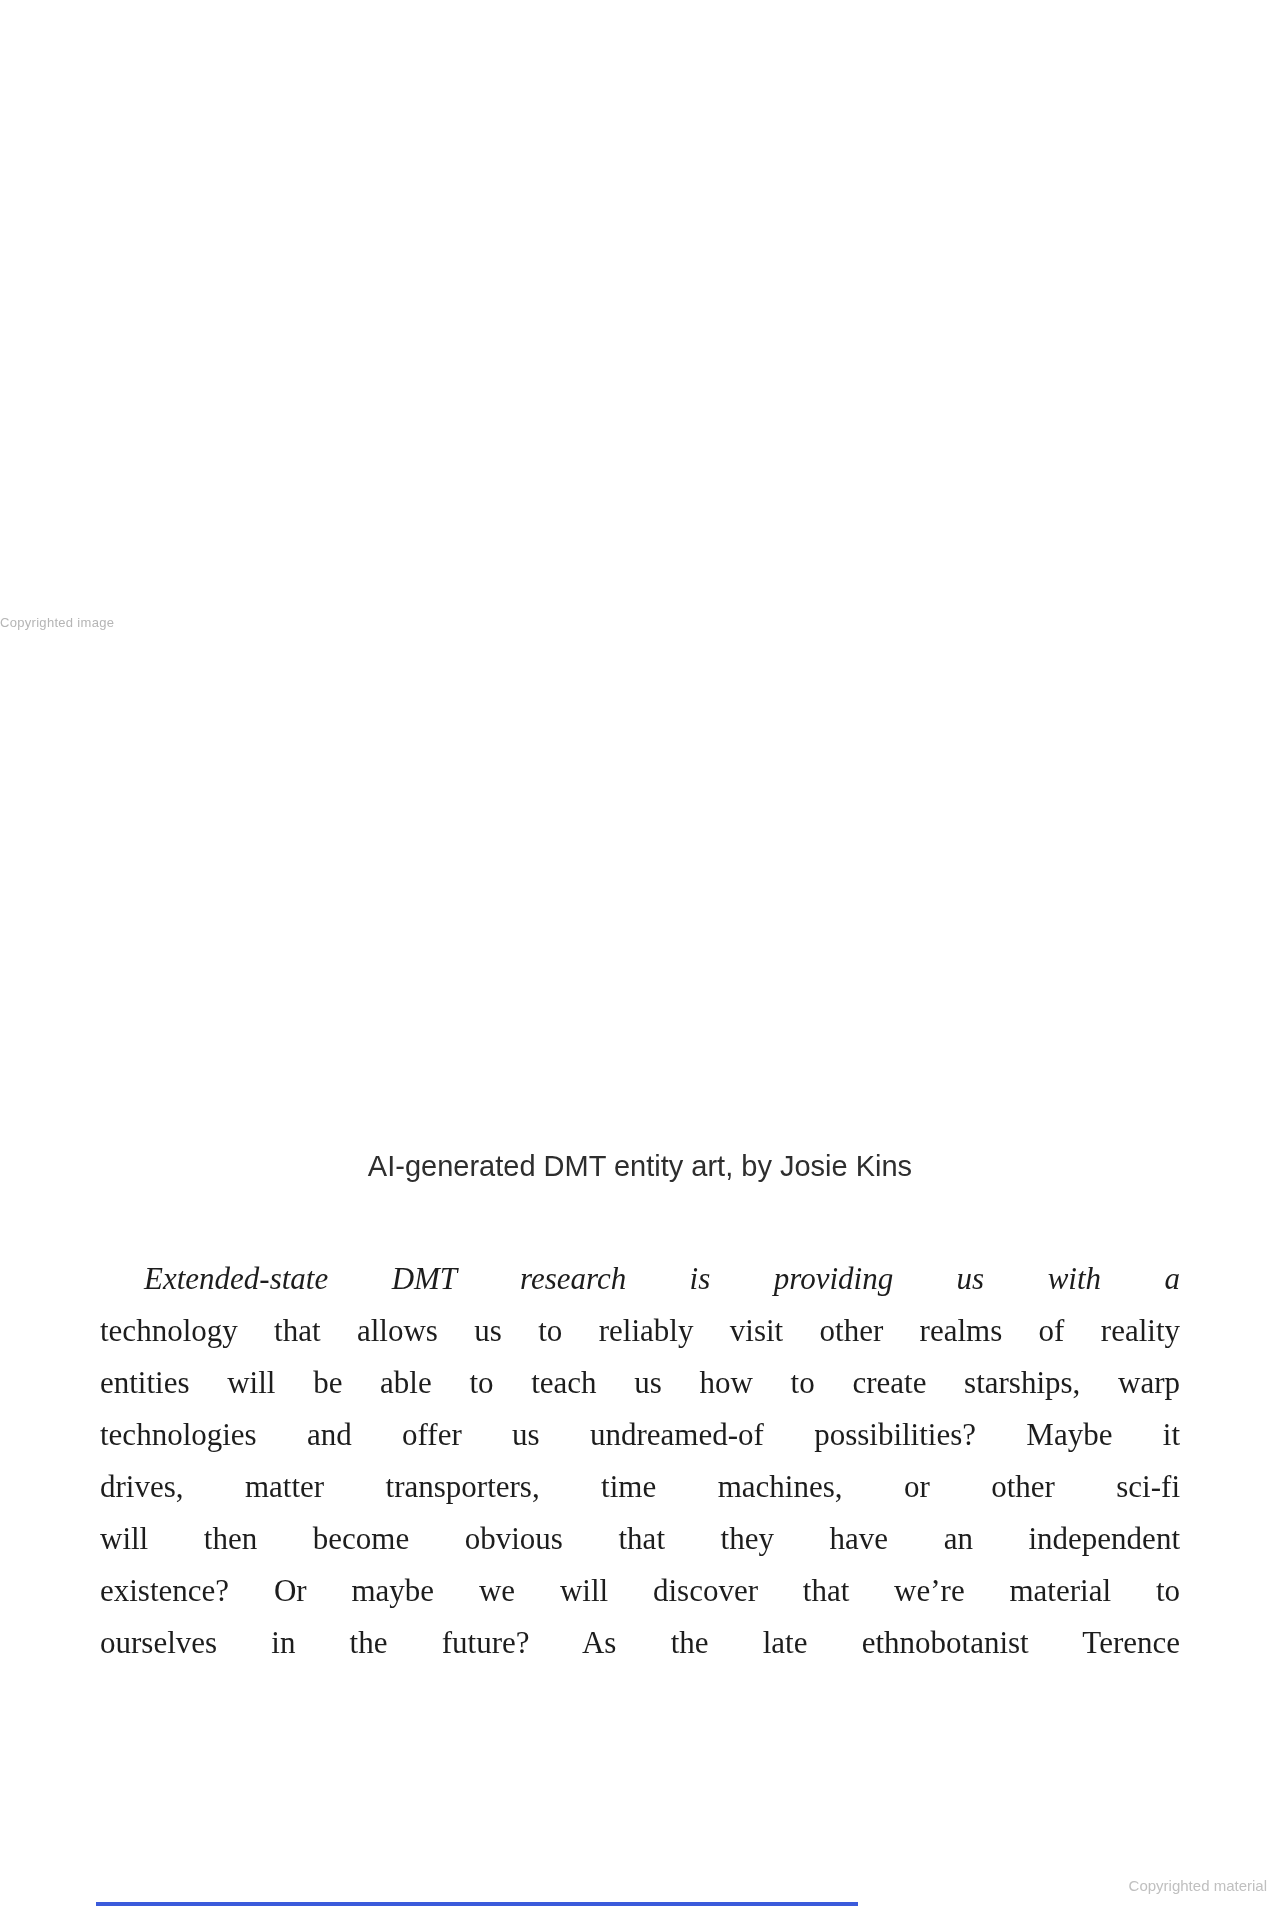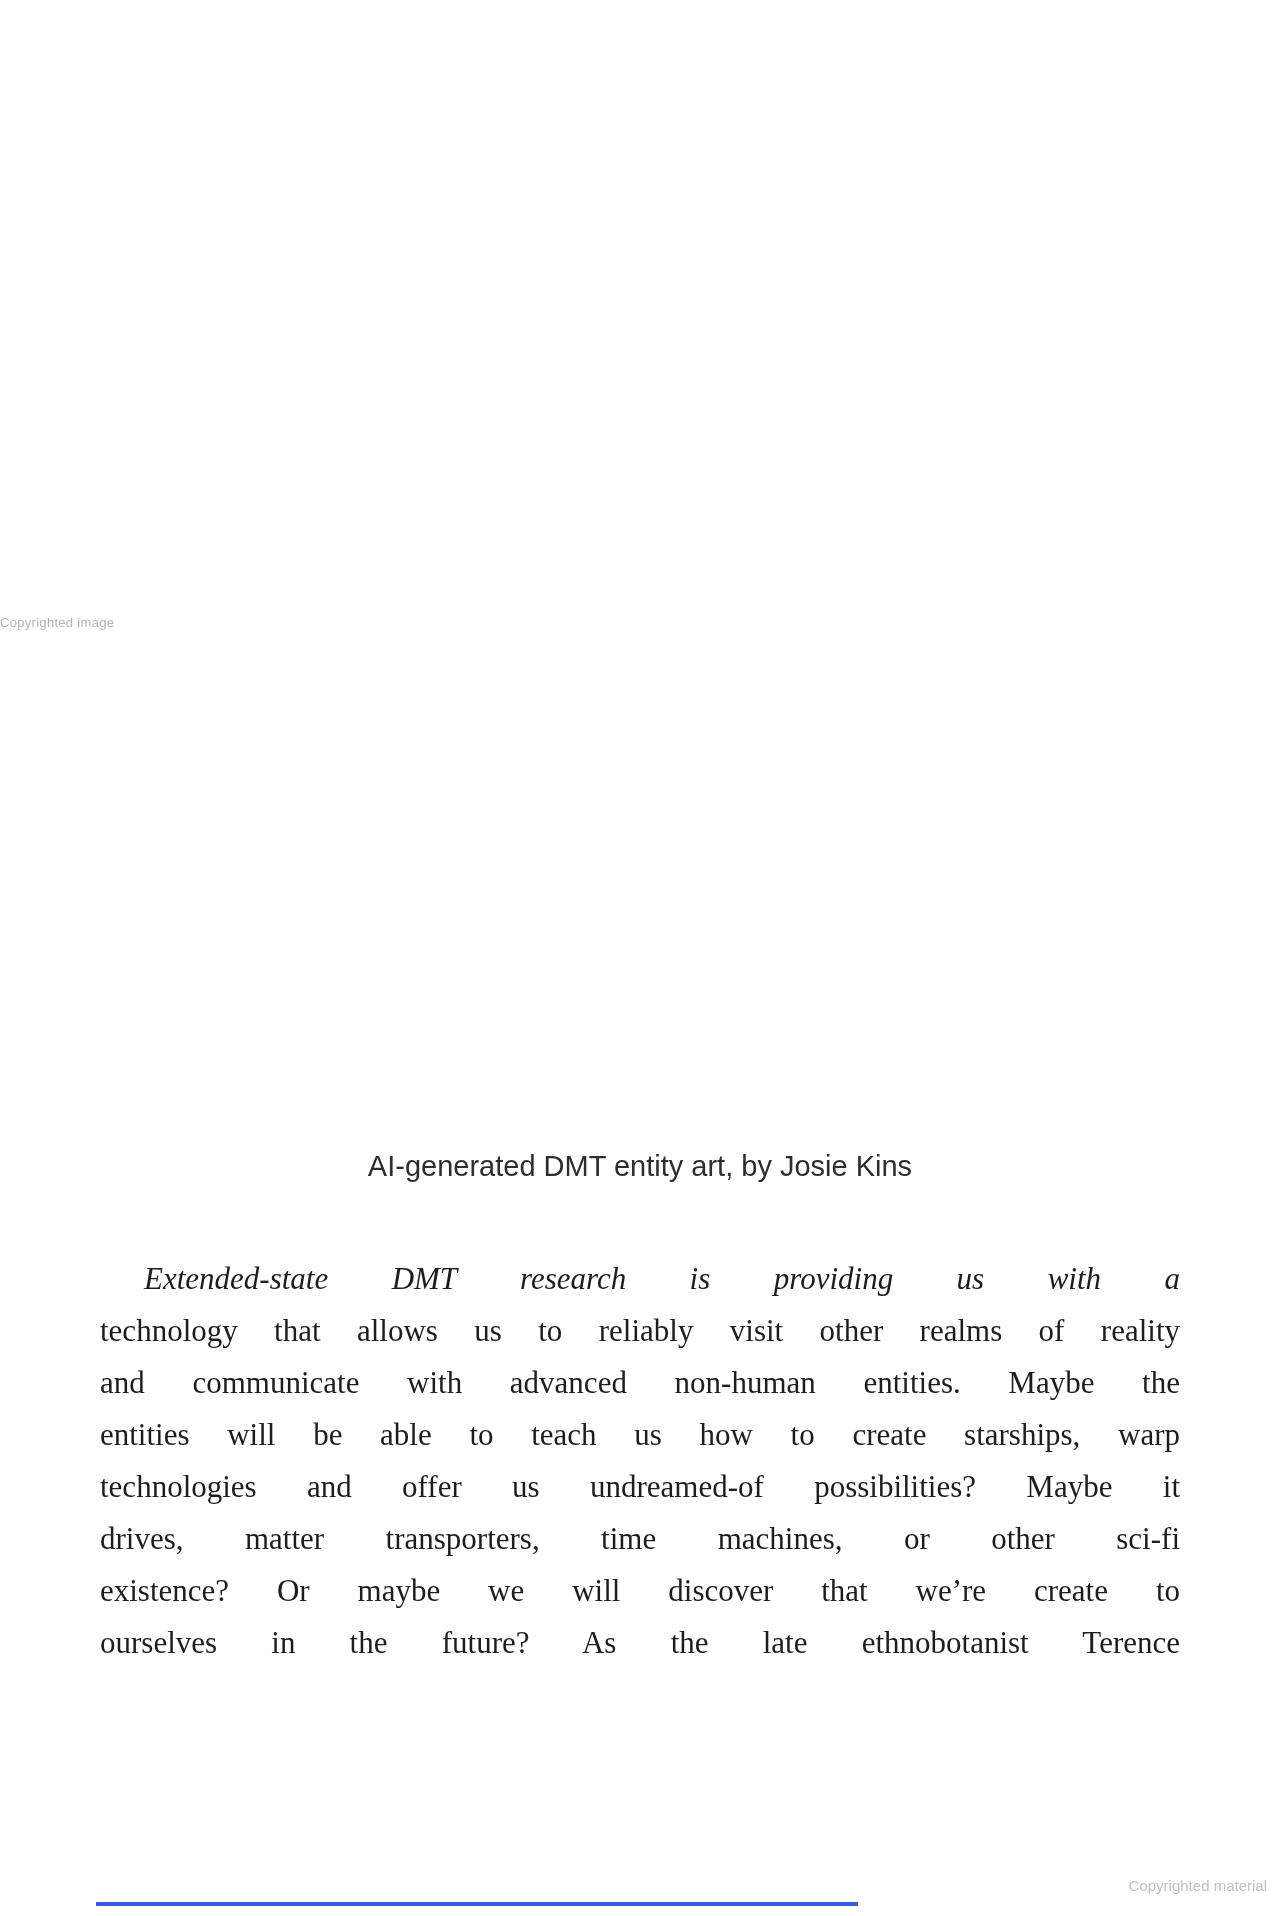--- a/index.html
+++ b/index.html
@@ -76,25 +76,25 @@
 
 <div class="page">
 
   <div class="img-placeholder">Copyrighted image</div>
 
   <div class="caption">AI-generated DMT entity art, by Josie Kins</div>
 
   <div class="body-text">
     <div class="line indent">Extended-state DMT research is providing us with a</div>
     <div class="line">technology that allows us to reliably visit other realms of reality</div>
-    <div class="line">and communicate with advanced non-human entities. Maybe the</div>
     <div class="line">entities will be able to teach us how to create starships, warp</div>
     <div class="line">technologies and offer us undreamed-of possibilities? Maybe it</div>
     <div class="line">drives, matter transporters, time machines, or other sci-fi</div>
-    <div class="line">existence? Or maybe we will discover that we’re create to</div>
+    <div class="line">will then become obvious that they have an independent</div>
+    <div class="line">existence? Or maybe we will discover that we’re material to</div>
     <div class="line">ourselves in the future? As the late ethnobotanist Terence</div>
   </div>
 
   <div class="footer-notice">Copyrighted material</div>
 
   <div class="bottom-bar"></div>
 
 </div>
 
 </body></html>

